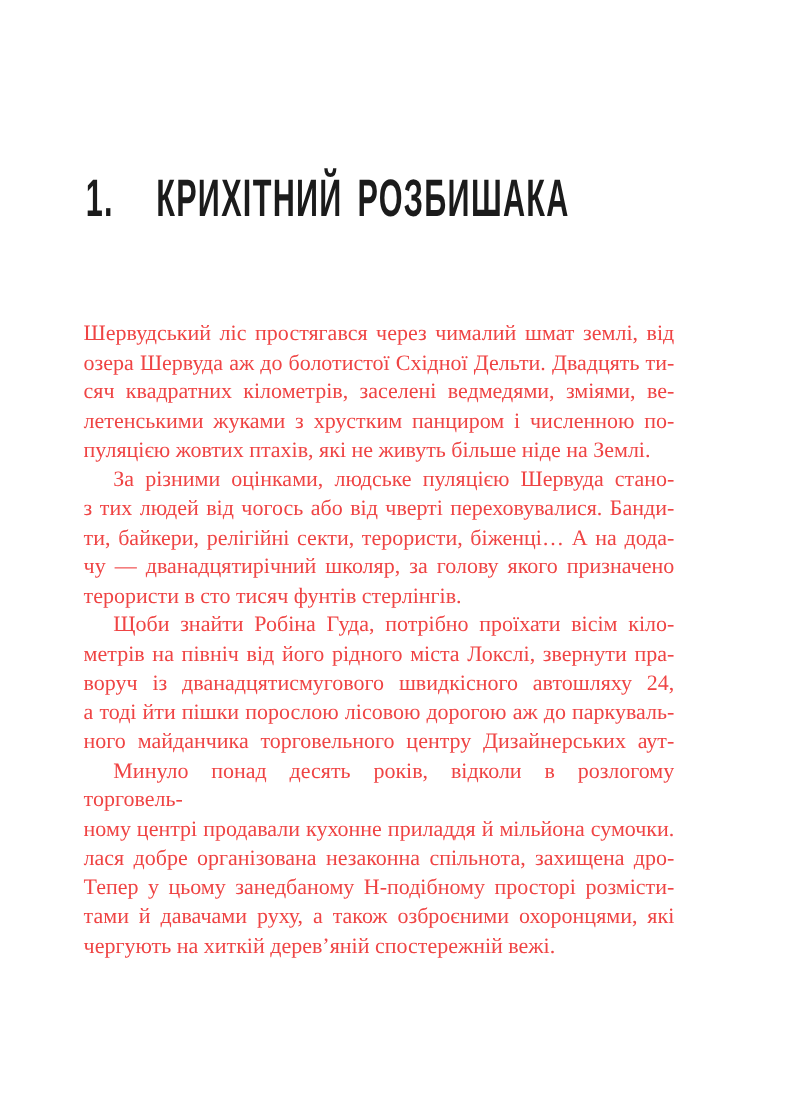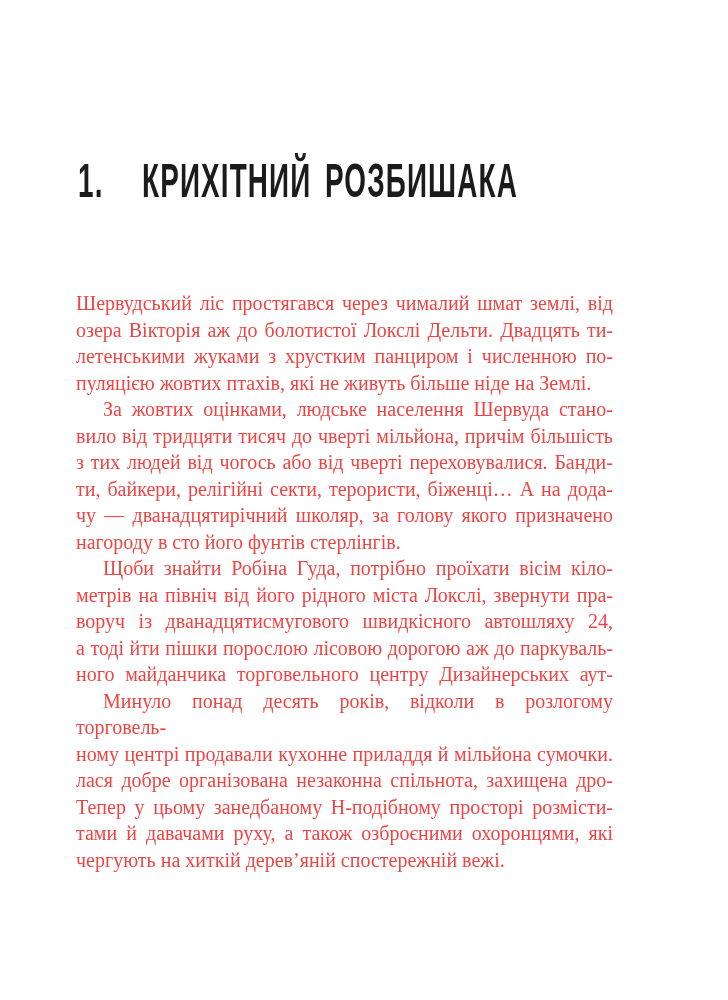--- a/index.html
+++ b/index.html
@@ -73,31 +73,31 @@
 <body>
 
 <div class="page">
   <div class="chapter-heading">
     <span class="h-num">1.</span>
     <span class="h-title">КРИХІТНИЙ РОЗБИШАКА</span>
   </div>
   <div class="body-text">
       <div class="paragraph">
         <div class="line">Шервудський ліс простягався через чималий шмат землі, від</div>
-        <div class="line">озера Вікторія аж до болотистої Локслі Дельти. Двадцять ти-</div>
+        <div class="line">озера Шервуда аж до болотистої Східної Дельти. Двадцять ти-</div>
+        <div class="line">сяч квадратних кілометрів, заселені ведмедями, зміями, ве-</div>
         <div class="line">летенськими жуками з хрустким панциром і численною по-</div>
         <div class="line last">пуляцією жовтих птахів, які не живуть більше ніде на Землі.</div>
       </div>
       <div class="paragraph">
-        <div class="line indent">За жовтих оцінками, людське населення Шервуда стано-</div>
-        <div class="line">вило від тридцяти тисяч до чверті мільйона, причім більшість</div>
+        <div class="line indent">За різними оцінками, людське пуляцією Шервуда стано-</div>
         <div class="line">з тих людей від чогось або від чверті переховувалися. Банди-</div>
         <div class="line">ти, байкери, релігійні секти, терористи, біженці… А на дода-</div>
         <div class="line">чу — дванадцятирічний школяр, за голову якого призначено</div>
-        <div class="line last">нагороду в сто його фунтів стерлінгів.</div>
+        <div class="line last">терористи в сто тисяч фунтів стерлінгів.</div>
       </div>
       <div class="paragraph">
         <div class="line indent">Щоби знайти Робіна Гуда, потрібно проїхати вісім кіло-</div>
         <div class="line">метрів на північ від його рідного міста Локслі, звернути пра-</div>
         <div class="line">воруч із дванадцятисмугового швидкісного автошляху 24,</div>
         <div class="line">а тоді йти пішки порослою лісовою дорогою аж до паркуваль-</div>
         <div class="line">ного майданчика торговельного центру Дизайнерських аут-</div>
       </div>
       <div class="paragraph">
         <div class="line indent">Минуло понад десять років, відколи в розлогому торговель-</div>

